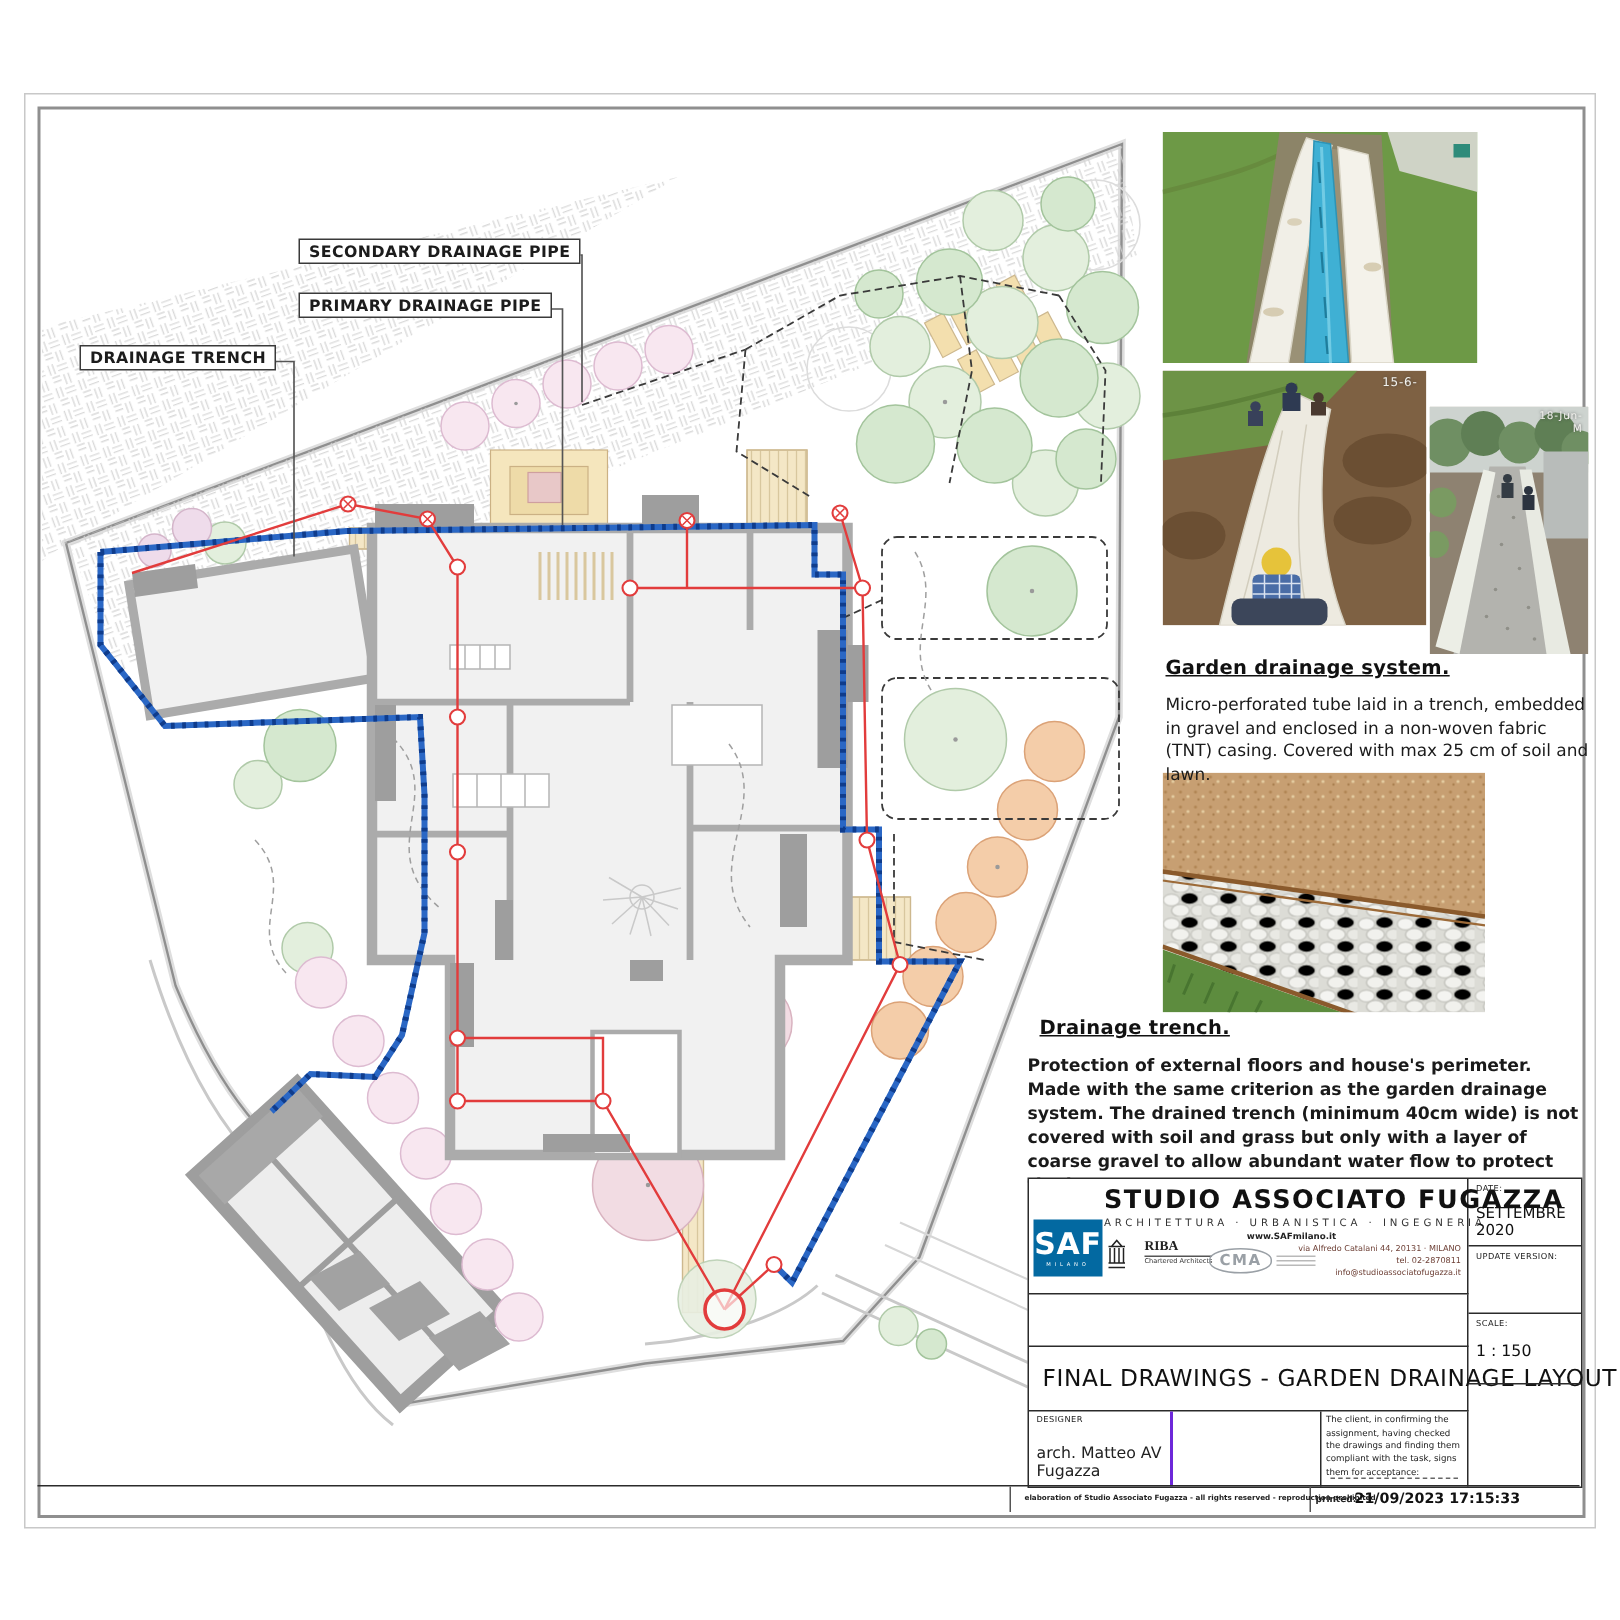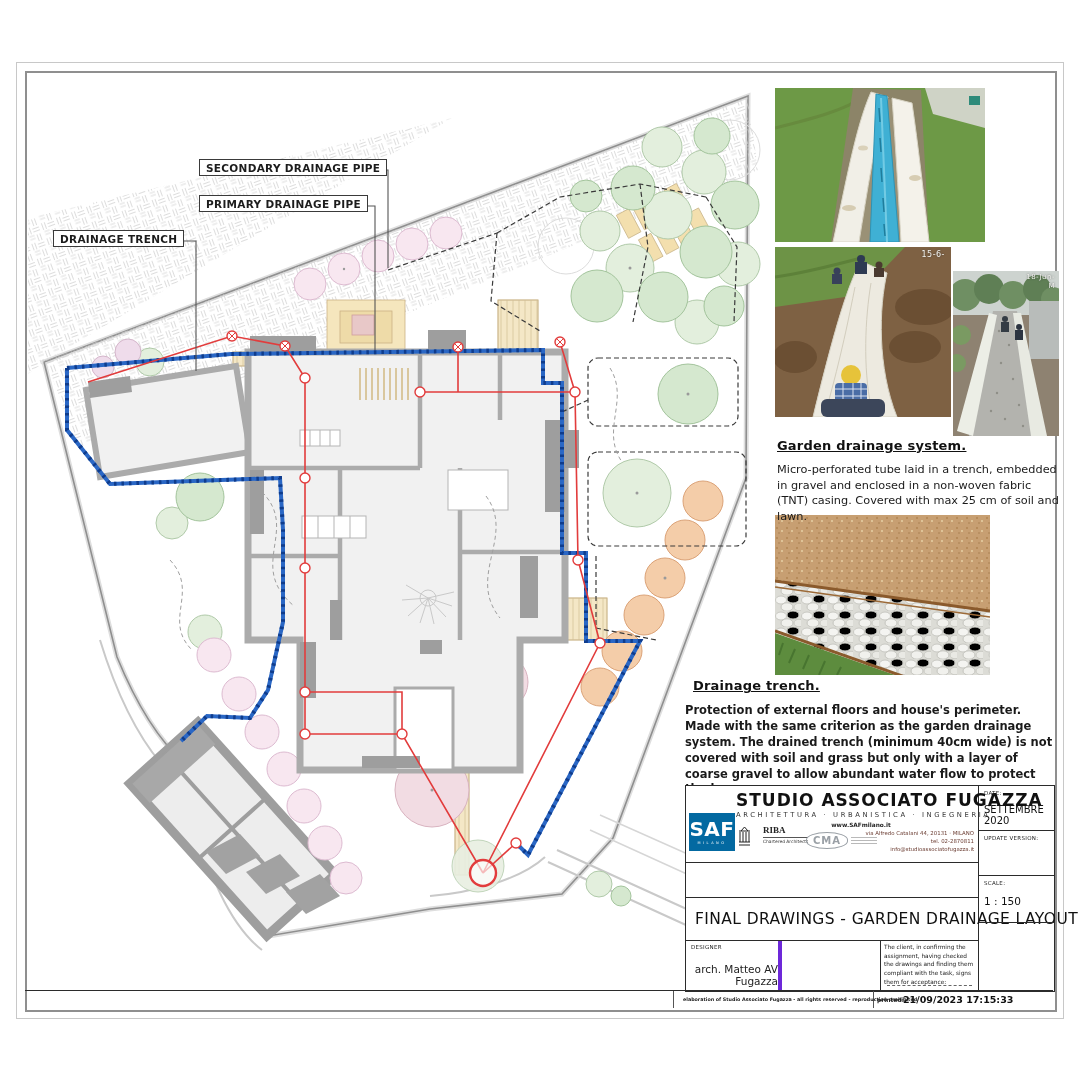--- a/index.html
+++ b/index.html
@@ -454,21 +454,21 @@
         <div>info@studioassociatofugazza.it</div>
       </div>
     </div>
 
     <div class="cell" style="left:0;top:77px;width:293px;height:35px;border-right:1.2px solid #2b2b2b;border-bottom:1.2px solid #2b2b2b;"></div>
 
     <div class="cell" style="left:0;top:112px;width:293px;height:43px;border-right:1.2px solid #2b2b2b;border-bottom:1.2px solid #2b2b2b;display:flex;align-items:center;padding-left:9px;">
       <span class="tb-title">FINAL DRAWINGS - GARDEN DRAINAGE LAYOUT</span>
     </div>
 
-    <div class="cell" style="left:0;top:155px;width:96px;height:50px;border-right:4px solid #6d28d9;text-align:right;">
+    <div class="cell" style="left:0;top:155px;width:96px;height:50px;border-right:2px solid #6d28d9;">
       <div class="abs tb-label" style="left:5px;top:3px;">DESIGNER</div>
       <div class="abs" style="left:5px;top:22px;font-size:10.5px;">arch. Matteo AV Fugazza</div>
     </div>
     <div class="cell" style="left:96px;top:155px;width:99px;height:50px;border-right:1px solid #2b2b2b;"></div>
     <div class="cell" style="left:195px;top:155px;width:98px;height:50px;border-right:1.2px solid #2b2b2b;">
       <div class="accept">The client, in confirming the assignment, having checked the drawings and finding them compliant with the task, signs them for acceptance:</div>
       <div class="sig-line"></div>
     </div>
 
     <div class="cell" style="left:293px;top:0;width:75px;height:45px;border-bottom:1px solid #2b2b2b;">

